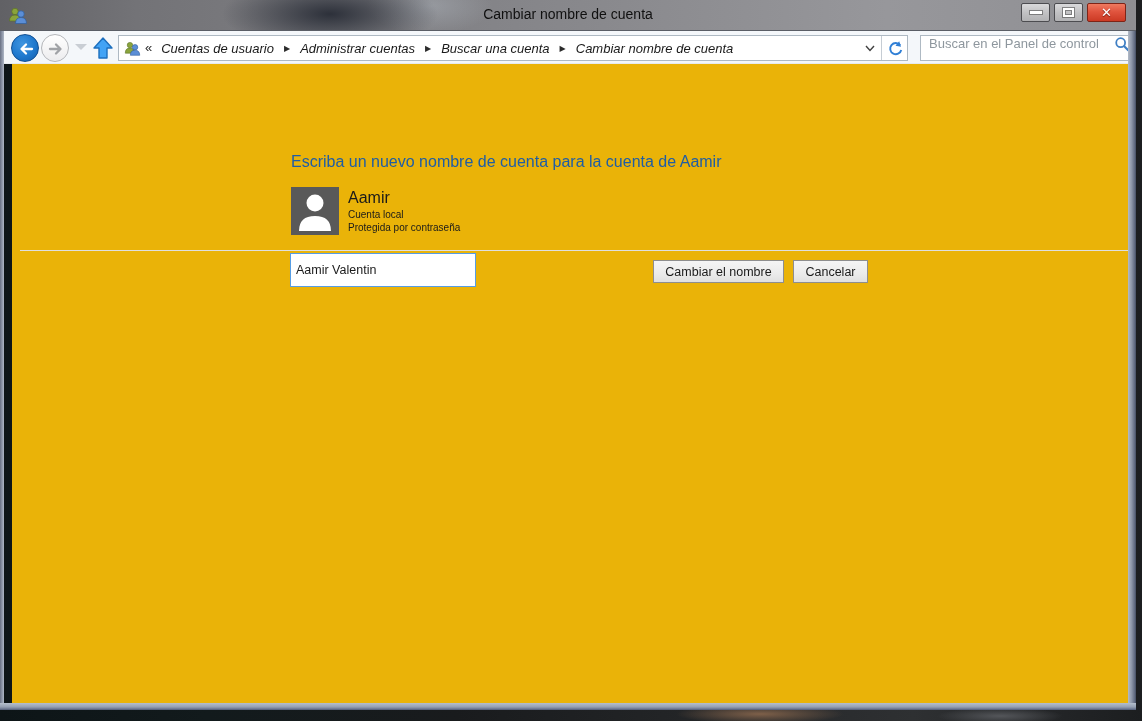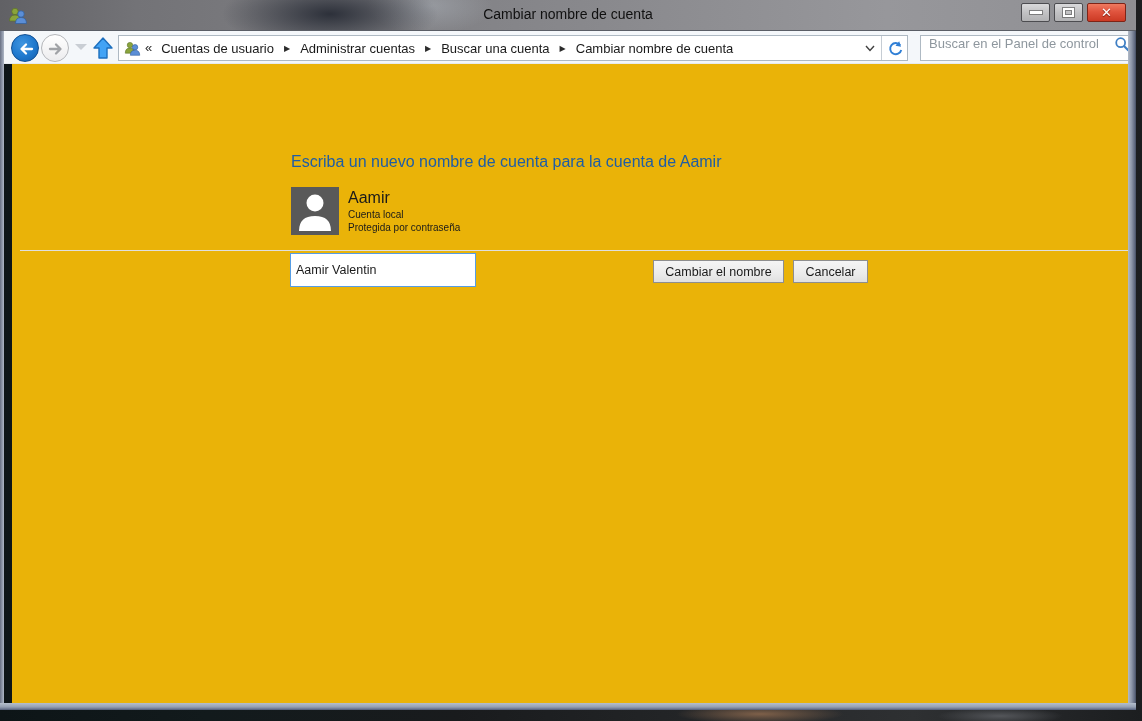--- a/index.html
+++ b/index.html
@@ -57,21 +57,21 @@
   .hist-chevron { position:absolute; left:71px; top:13px; width:0; height:0;
     border-left:6px solid transparent; border-right:6px solid transparent;
     border-top:6px solid #c9ced4; }
   .up-arrow { position:absolute; left:88px; top:5px; }
 
   .addressbar { position:absolute; left:114px; top:4px; width:790px; height:26px;
     background:#fff; border:1px solid #aeb9c3; display:flex; align-items:center; }
   .addr-icon { margin:0 4px 0 5px; display:flex; }
   .crumbs { display:flex; align-items:center; flex:1; font-size:13px; color:#1a1a1a;
     white-space:nowrap; overflow:hidden; }
-  .crumb { padding:3px 6px; cursor:default; }
+  .crumb { padding:3px 6px; cursor:default;font-style:italic; }
   .crumb-sep { font-size:8px; color:#2b2b2b; padding:0 4px; }
   .crumb-overflow { font-size:13px; color:#2b2b2b; padding:0 3px 2px 0; }
   .addr-dropdown { width:22px; align-self:stretch; display:flex; align-items:center;
     justify-content:center; }
   .addr-refresh { width:26px; align-self:stretch; border-left:1px solid #c6cdd4;
     display:flex; align-items:center; justify-content:center; }
 
   .searchbox { position:absolute; left:916px; top:4px; width:216px; height:26px;
     background:#fff; border:1px solid #aeb9c3; display:flex; align-items:flex-start; }
   .searchbox input { flex:1; border:none; outline:none; font-size:13px; color:#333;

